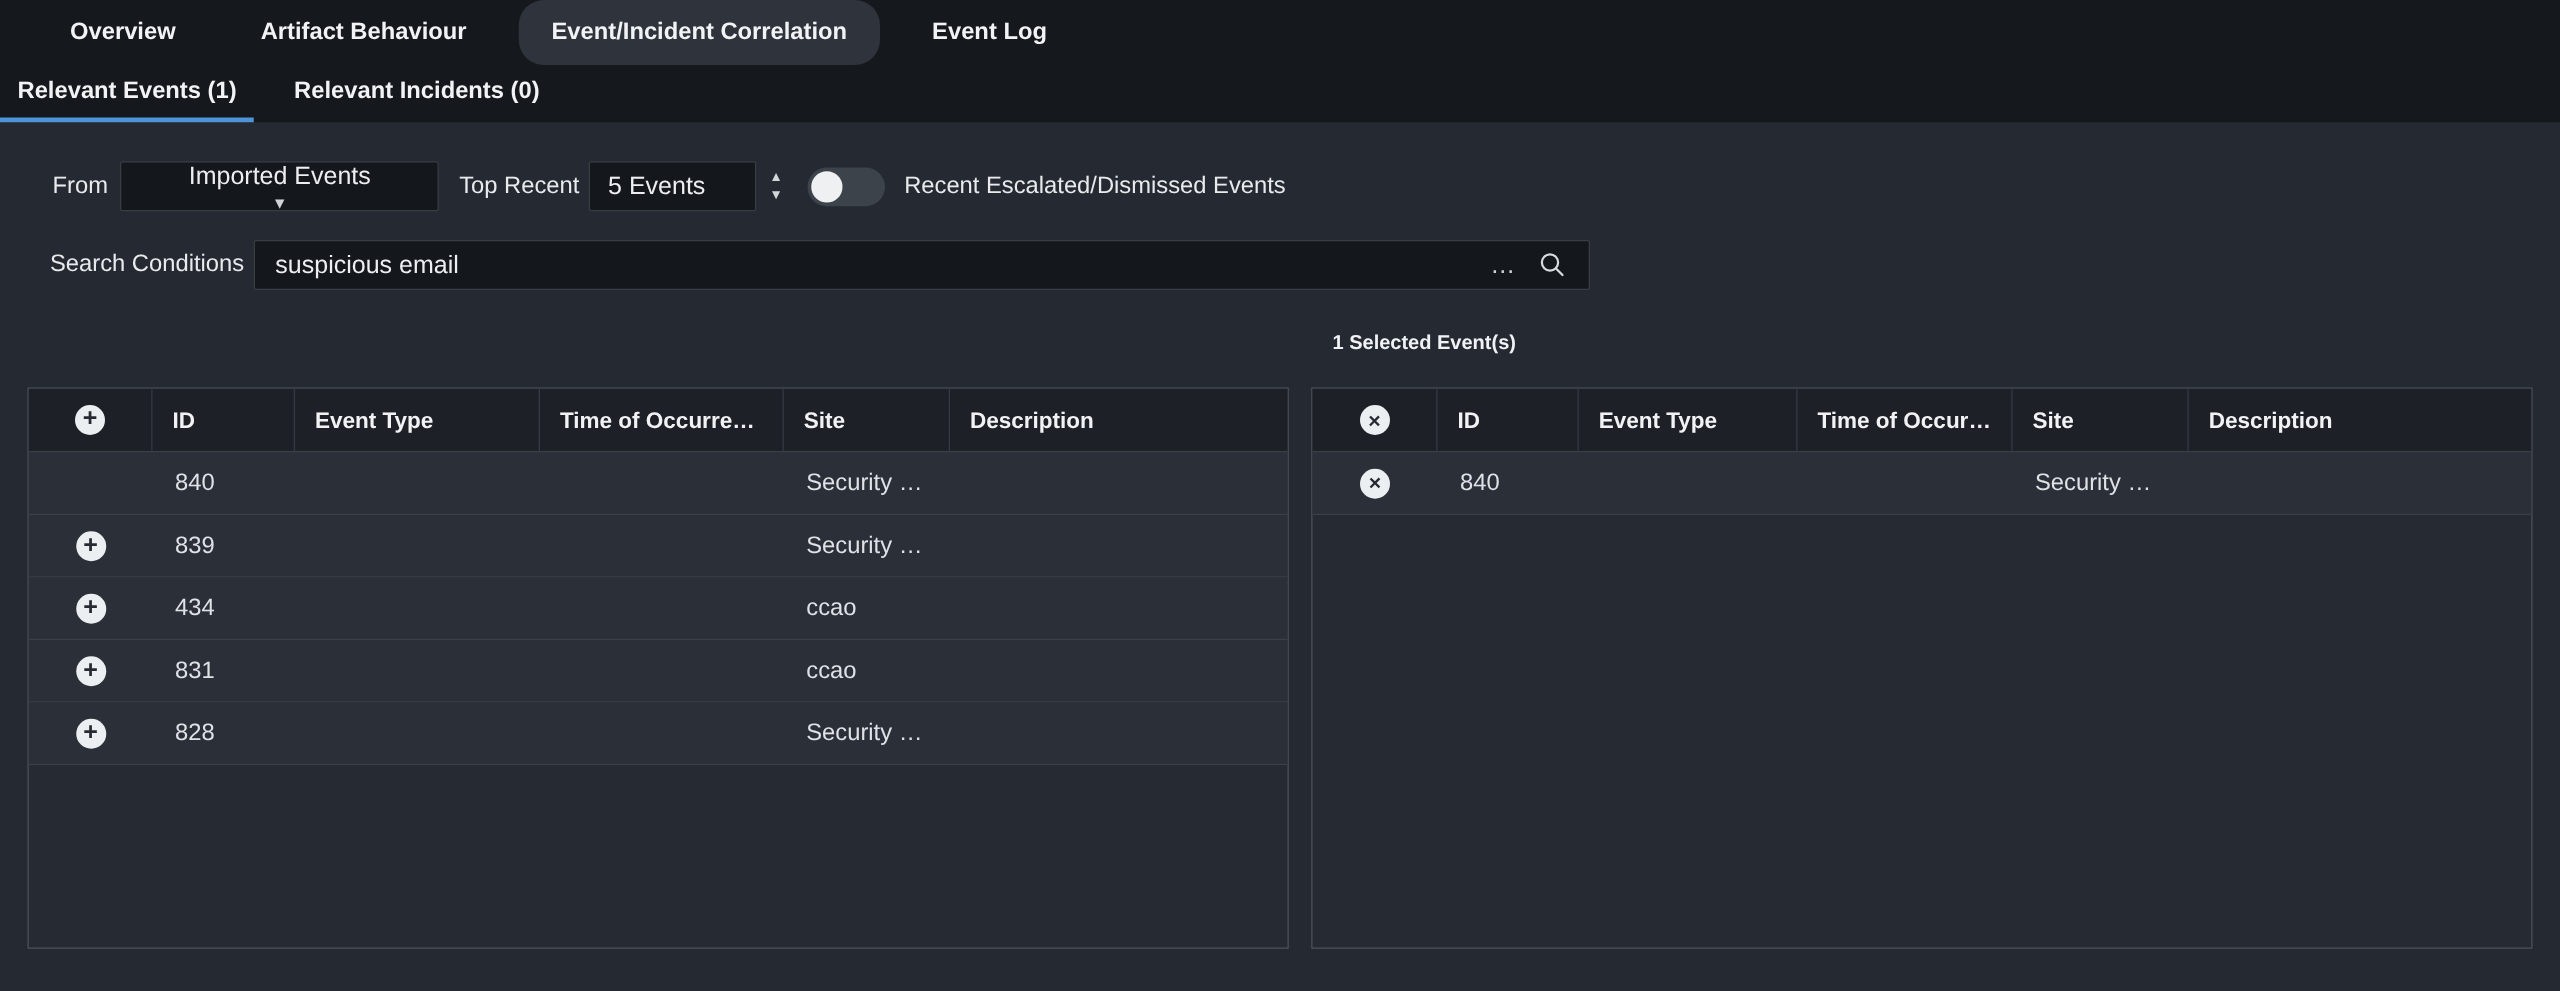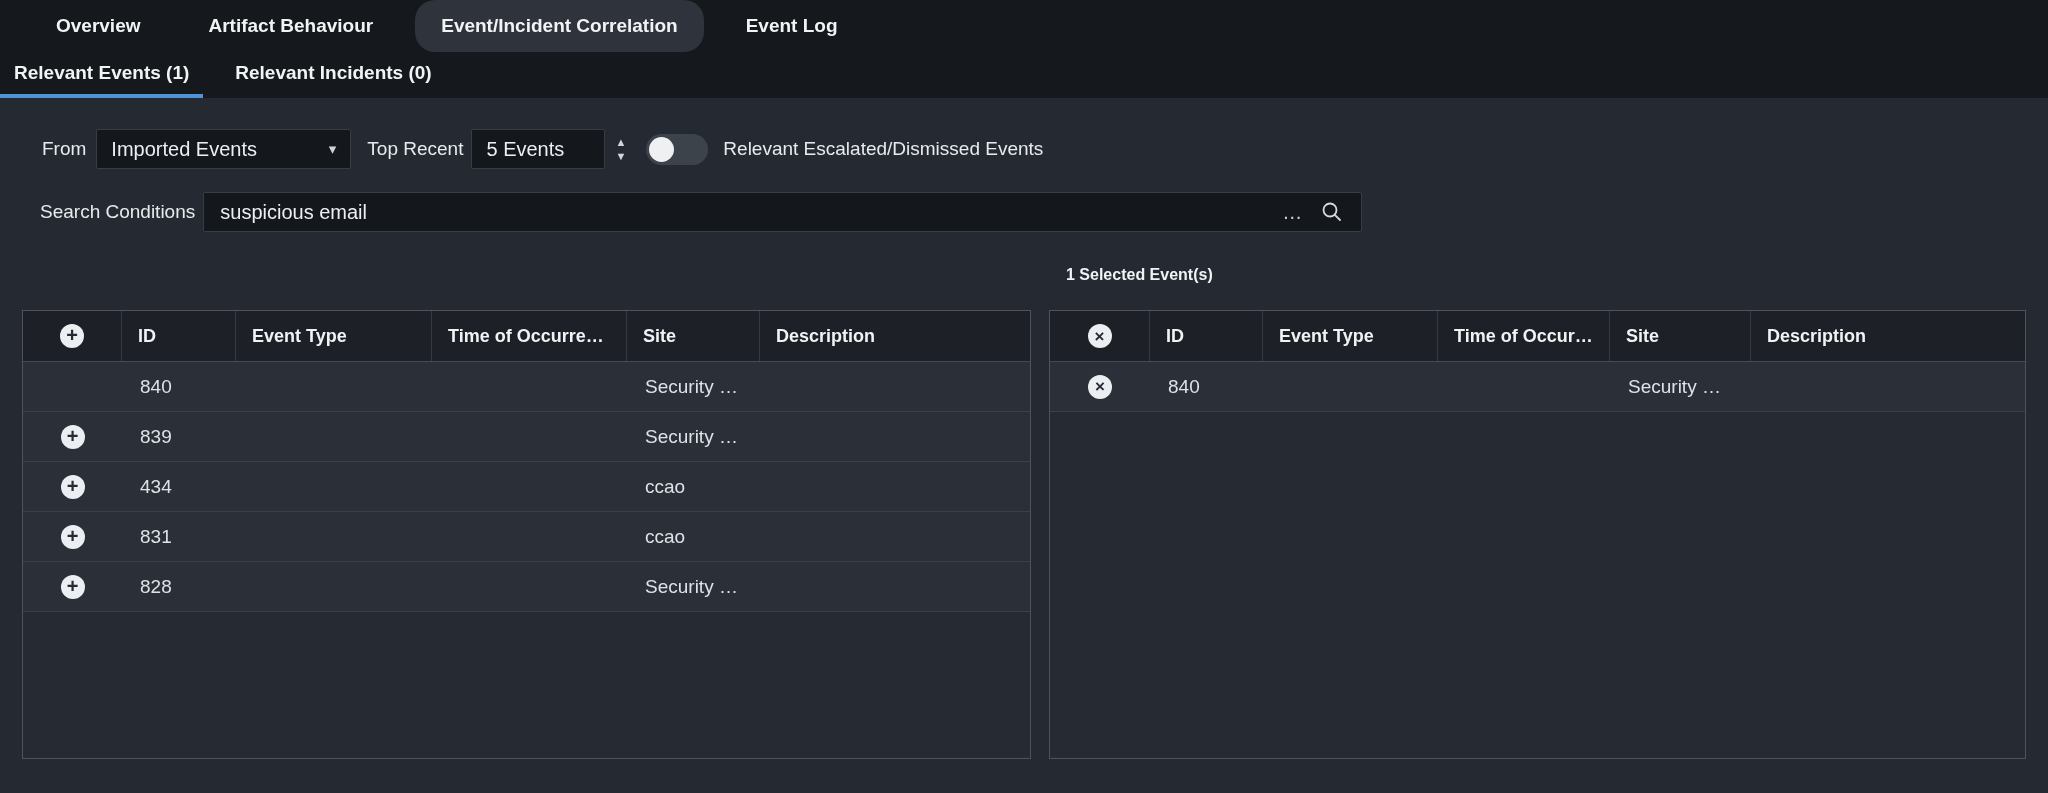--- a/index.html
+++ b/index.html
@@ -40,21 +40,21 @@
 
   .filter-row { position: absolute; display: flex; align-items: center; height: 40px; }
   .row-from { top: 31px; left: 42px; justify-content: flex-end; }
   .row-search { top: 94px; left: 40px; }
 
   .lbl { font-size: 19px; color: #e8eaed; white-space: nowrap; }
 
   .select {
     margin-left: 10px; width: 255px; height: 40px; background: #14171c;
     border: 1px solid #383d44; border-radius: 2px;
-    display: flex; align-items: center; padding: 0 14px; cursor: pointer;
+    display: flex; align-items: center; padding: 0 14px; cursor: pointer; flex-direction: column;
   }
   .select .value { flex: 1; font-size: 20px; color: #eceef1; }
   .select .caret { font-size: 15px; color: #cfd3d8; }
 
   .lbl-top-recent { margin-left: 16px; }
 
   .number-box {
     margin-left: 8px; width: 134px; height: 40px; background: #14171c;
     border: 1px solid #383d44; border-radius: 2px;
     display: flex; align-items: center; padding: 0 14px; cursor: text;
@@ -71,21 +71,21 @@
     margin-left: 20px; width: 62px; height: 31px; border-radius: 16px;
     background: #3d434b; position: relative; cursor: pointer; flex-shrink: 0;
   }
   .toggle .knob {
     position: absolute; left: 3px; top: 3px; width: 25px; height: 25px;
     border-radius: 50%; background: #eef0f2;
   }
   .lbl-toggle { margin-left: 15px; }
 
   .search-box {
-    margin-left: 8px; width: 1159px; height: 40px; background: #14171c;
+    margin-left: 8px; width: 1069px; height: 40px; background: #14171c;
     border: 1px solid #383d44; border-radius: 2px;
     display: flex; align-items: center; padding: 0 18px 0 16px;
   }
   .search-box input {
     flex: 1; background: transparent; border: none; outline: none;
     color: #eceef1; font-size: 20px; font-family: inherit;
   }
   .search-box .more { font-size: 20px; color: #cfd3d8; letter-spacing: 1px; cursor: pointer; margin-right: 18px; line-height: 10px; }
   .search-box .mag { cursor: pointer; display: flex; align-items: center; }
 
@@ -156,21 +156,21 @@
       <div class="number-box">
         <span class="value">5 Events</span>
       </div>
       <div class="stepper">
         <button>▲</button>
         <button>▼</button>
       </div>
       <div class="toggle">
         <div class="knob"></div>
       </div>
-      <span class="lbl lbl-toggle">Relevant Escalated/Dismissed Events</span>
+      <span class="lbl lbl-toggle">Recent Escalated/Dismissed Events</span>
     </div>
 
     <div class="filter-row row-search">
       <span class="lbl">Search Conditions</span>
       <div class="search-box">
         <input type="text" value="suspicious email" style="">
         <span class="more">…</span>
         <span class="mag">
           <svg width="22" height="22" viewBox="0 0 22 22">
             <circle cx="9" cy="9" r="6.5" fill="none" stroke="#d6d9dd" stroke-width="1.8"></circle>

